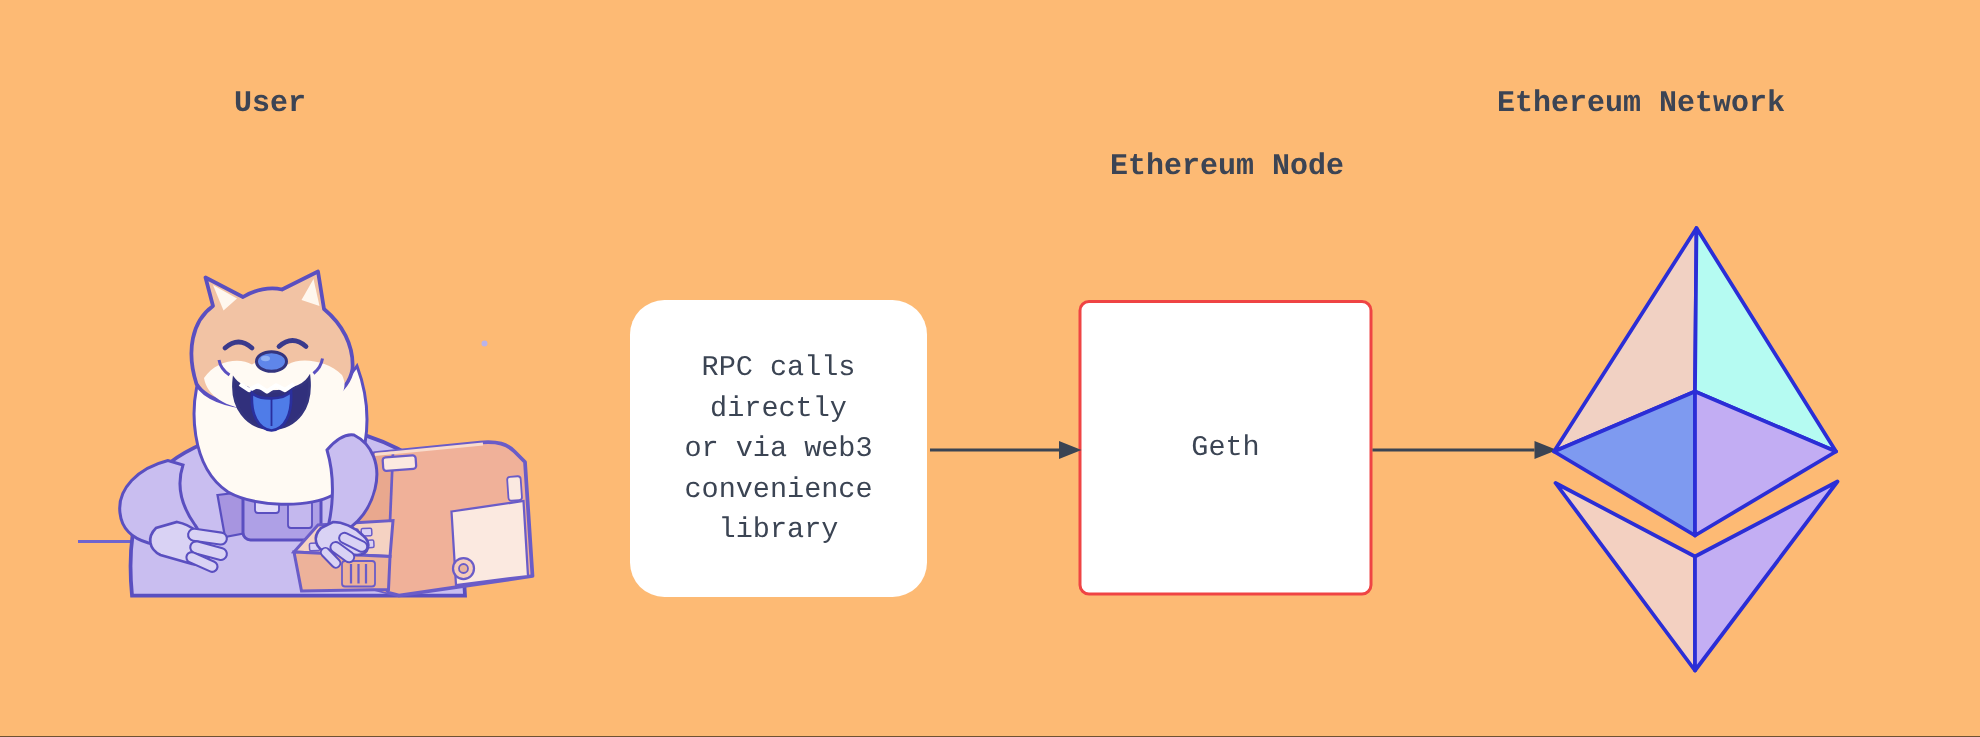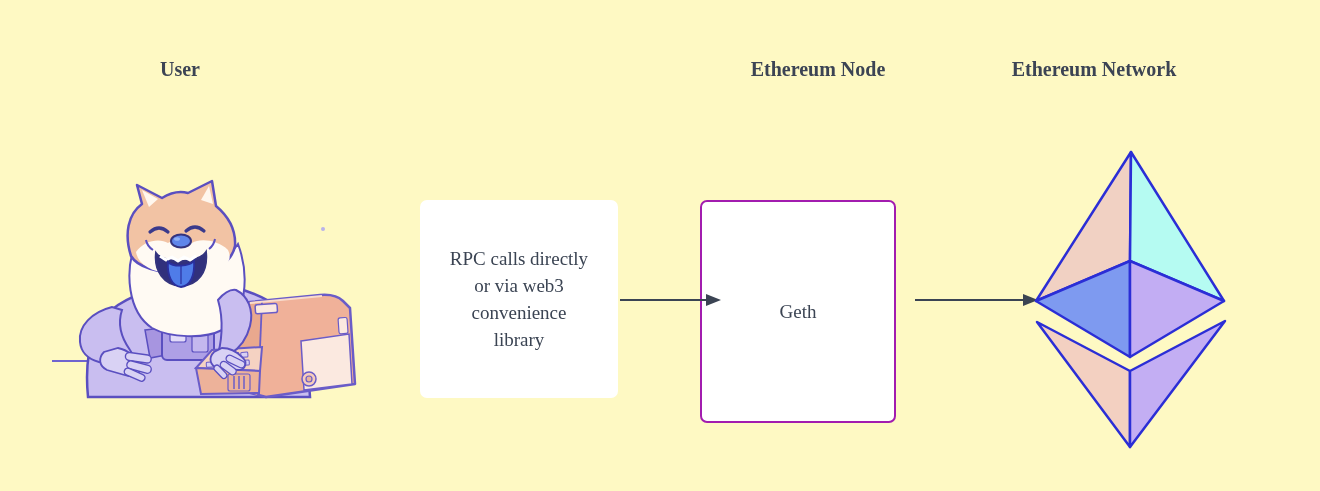--- a/index.html
+++ b/index.html
@@ -1,44 +1,44 @@
 <!DOCTYPE html>
 <html><head>
 <meta charset="utf-8">
 <style>
   html,body{margin:0;padding:0;background:#000;}
   .canvas{
-    position:relative;width:1320px;height:491px;background:#fef9c3;
-    font-family:Liberation Serif, serif;overflow:hidden;
+    position:relative;width:1320px;height:491px;background:#fdba74;
+    font-family:Liberation Mono, monospace;overflow:hidden;
   }
   .col-header{
     position:absolute;top:58px;transform:translateX(-50%);
     font-size:20px;font-weight:bold;color:#3c4454;white-space:nowrap;
   }
   .dbox{
     position:absolute;background:#ffffff;border-radius:7px;
     display:flex;align-items:center;justify-content:center;text-align:center;
   }
   .dbox .dbox-label{
     font-size:19px;line-height:27px;color:#3b4453;white-space:pre-line;
   }
-  #webapp-box{left:420px;top:200px;width:198px;height:198px;}
-  #node-box{left:700px;top:200px;width:196px;height:223px;border:2px solid #a21caf;box-sizing:border-box;}
+  #webapp-box{left:420px;top:200px;width:198px;height:198px;border-radius:23px;}
+  #node-box{left:719px;top:200px;width:196px;height:197px;border:2px solid #ef4444;box-sizing:border-box;}
   svg{position:absolute;display:block;}
   #connector-layer{left:0;top:0;pointer-events:none;}
   #eth-logo{left:1015px;top:135px;}
   #doge-art{left:40px;top:160px;}
 </style>
 </head>
 <body>
 
 <div class="canvas">
 
   <div class="col-header" style="left:180px;">User</div>
-  <div class="col-header" style="left:818px;">Ethereum Node</div>
+  <div class="col-header" style="left:818px;margin-top:42px;">Ethereum Node</div>
   <div class="col-header" style="left:1094px;">Ethereum Network</div>
 
   <div class="dbox" id="webapp-box">
     <div class="dbox-label">RPC calls directly
 or via web3
 convenience
 library</div>
   </div>
   <div class="dbox" id="node-box">
     <div class="dbox-label">Geth</div>

